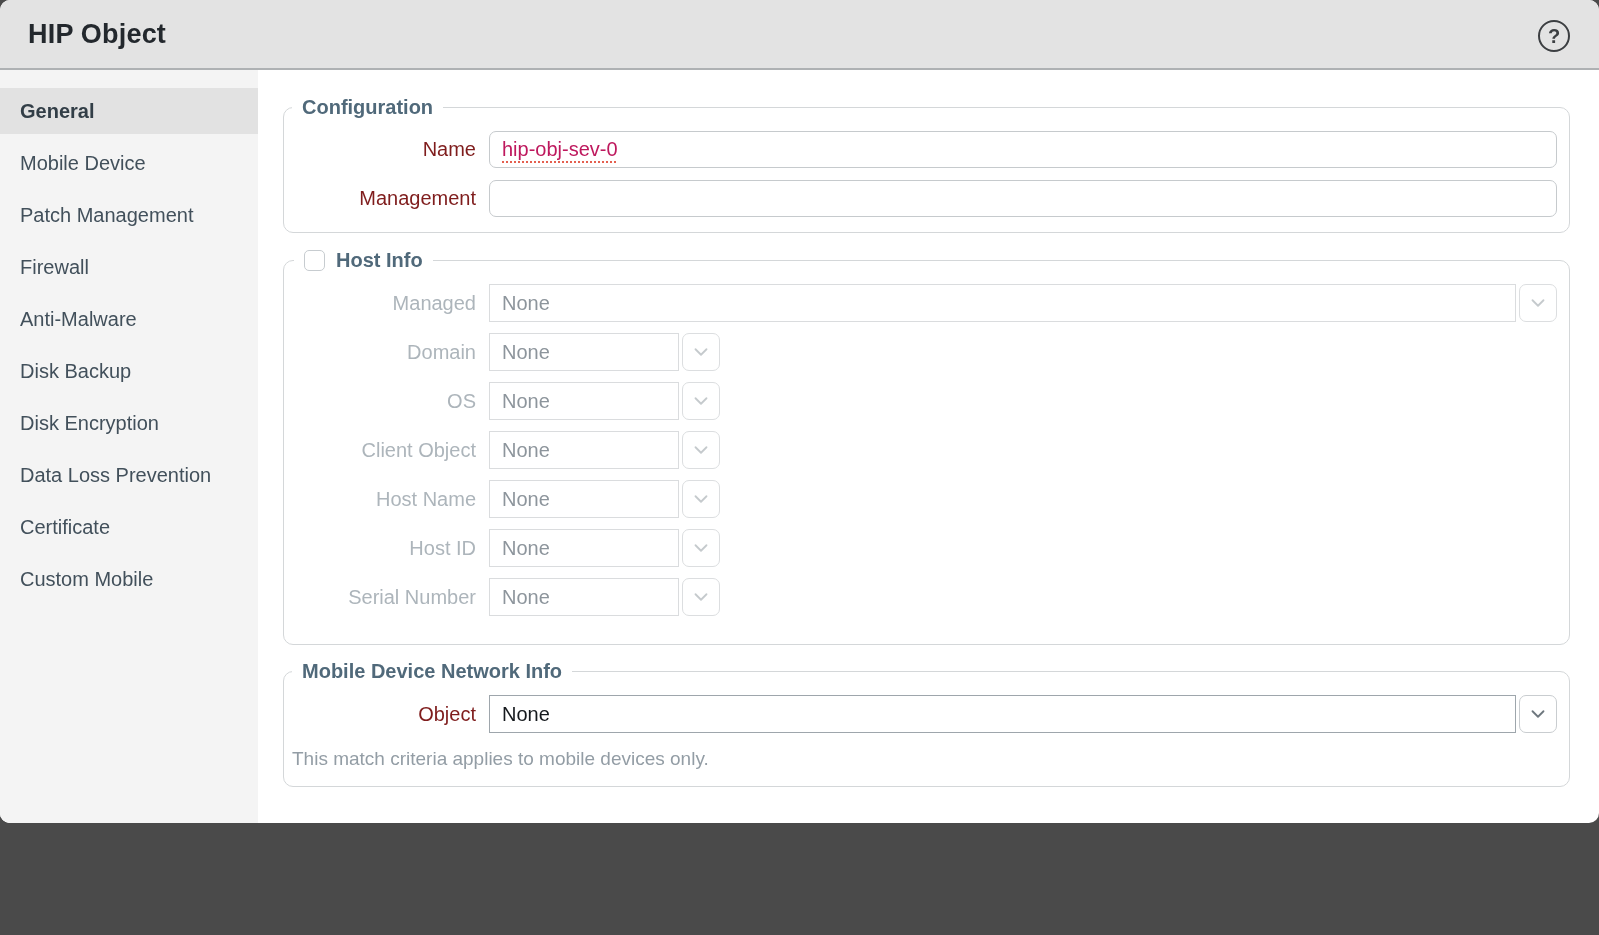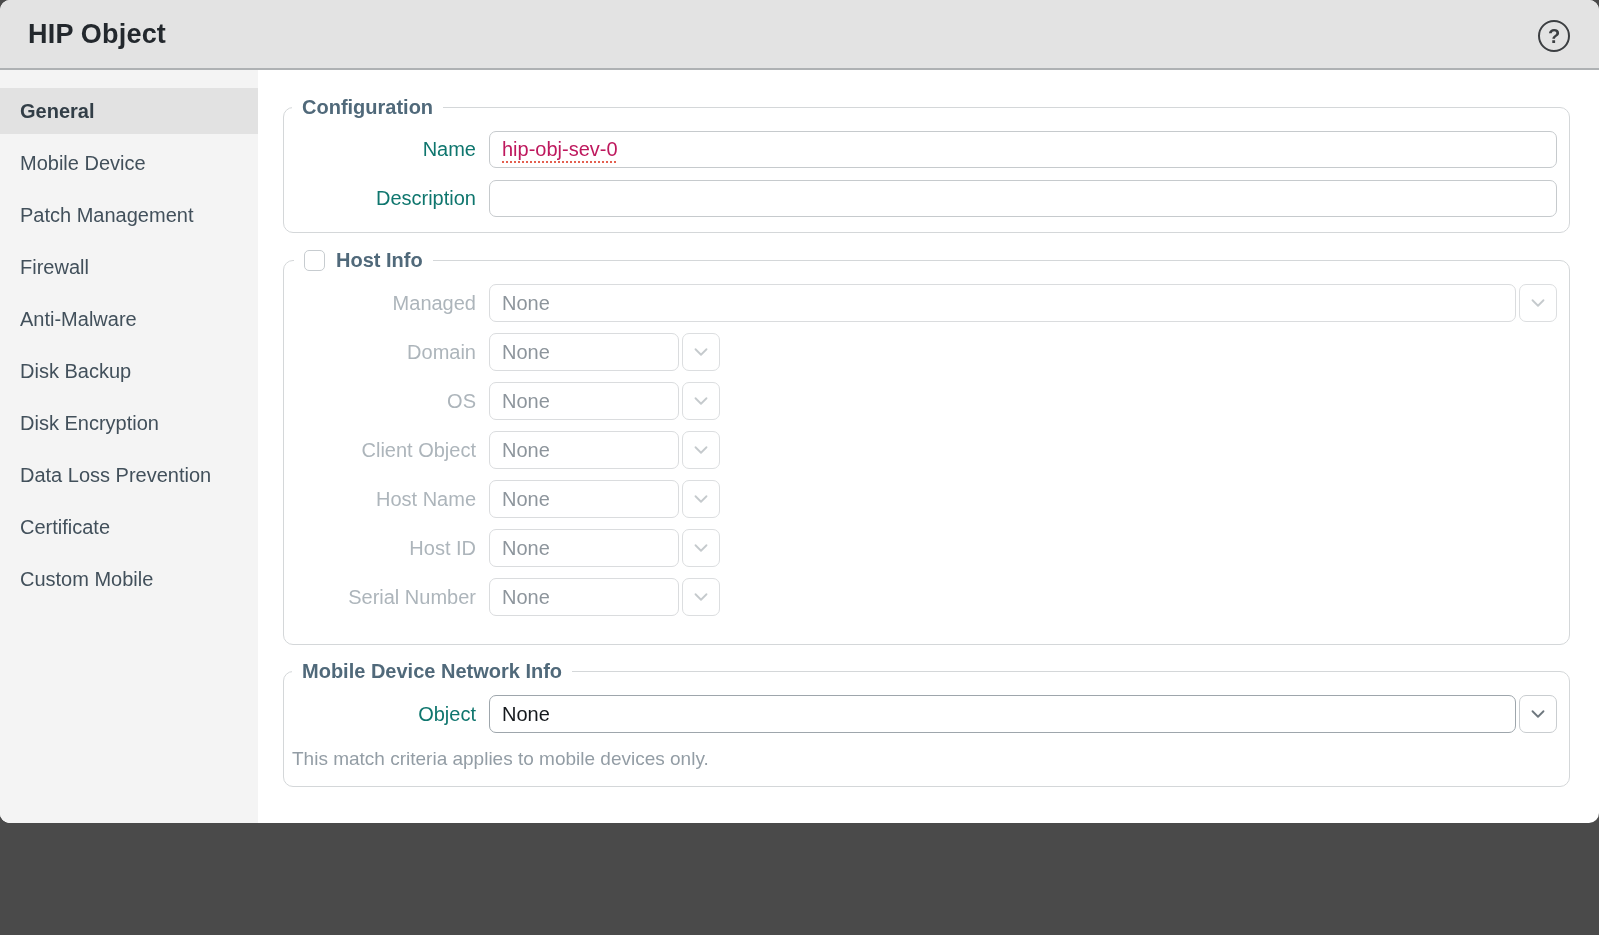--- a/index.html
+++ b/index.html
@@ -24,29 +24,29 @@
   fieldset.config { margin-top:26px; }
   fieldset.hostinfo { margin-top:16px; padding-bottom:17px; }
   fieldset.mobile { margin-top:15px; padding-bottom:16px; }
   legend { margin-left:8px; padding:0 10px; font-size:20px; font-weight:bold; color:#50697a; }
   legend.with-check { display:flex; align-items:center; gap:11px; margin-left:10px; }
   .checkbox { width:21px; height:21px; background:#fff; border:1.5px solid #c7ccd0; border-radius:5px; cursor:pointer; flex:none; }
 
   .frow { display:flex; align-items:center; margin-bottom:12px; }
   .frow:last-child { margin-bottom:0; }
   .hostinfo .frow { margin-bottom:11px; }
-  .flabel { flex:none; width:205px; text-align:right; padding-right:13px; font-size:20px; color:#0f766e; }
+  .flabel { flex:none; width:205px; text-align:right; padding-right:13px; font-size:20px; color:#7f1d1d; }
   .flabel.disabled { color:#adb5bb; }
 
   .text-input { flex:1; height:37px; background:#fff; border:1.5px solid #c6cacd; border-radius:7px; display:flex; align-items:center; padding:0 12px; font-size:20px; color:#be185d; cursor:text; }
   .spell { text-decoration:underline dotted #e4604f 2px; text-underline-offset:5px; }
 
   .dd { flex:1; display:flex; gap:3px; height:38px; }
   .dd.small { flex:none; width:231px; }
-  .dd-main { flex:1; display:flex; align-items:center; padding:0 12px; border-radius:7px; background:#fff; font-size:20px; cursor:pointer; }
+  .dd-main { flex:1; display:flex; align-items:center; padding:0 12px; border-radius:0; background:#fff; font-size:20px; cursor:pointer; }
   .dd-btn { flex:none; width:38px; border-radius:7px; background:#fff; display:flex; align-items:center; justify-content:center; cursor:pointer; }
   .dd.disabled .dd-main { border:1.5px solid #dadcde; color:#8d959c; }
   .dd.disabled .dd-btn { border:1.5px solid #dcdee0; color:#c5cacd; }
   .dd.enabled .dd-main { border:1.5px solid #9ea6ac; color:#15191d; }
   .dd.enabled .dd-btn { border:1.5px solid #c9cdd0; color:#6e777e; }
 
   .note { margin:15px 0 0 8px; font-size:19px; color:#939da5; }
 
   .footer { display:flex; justify-content:flex-end; align-items:center; gap:13px; margin-top:38px; padding-right:24px;flex-direction:column; }
   .btn { height:47px; border-radius:24px; font-size:21px; font-family:inherit; cursor:pointer; }
@@ -84,21 +84,21 @@
 
       <fieldset class="config">
         <legend>Configuration</legend>
         <div class="frow">
           <span class="flabel">Name</span>
           <div class="text-input">
             <span class="spell">hip-obj-sev-0</span>
           </div>
         </div>
         <div class="frow">
-          <span class="flabel">Description</span>
+          <span class="flabel">Management</span>
           <div class="text-input">
             <span></span>
           </div>
         </div>
       </fieldset>
 
       <fieldset class="hostinfo">
         <legend class="with-check">
           <span class="checkbox"></span>
           <span>Host Info</span>

